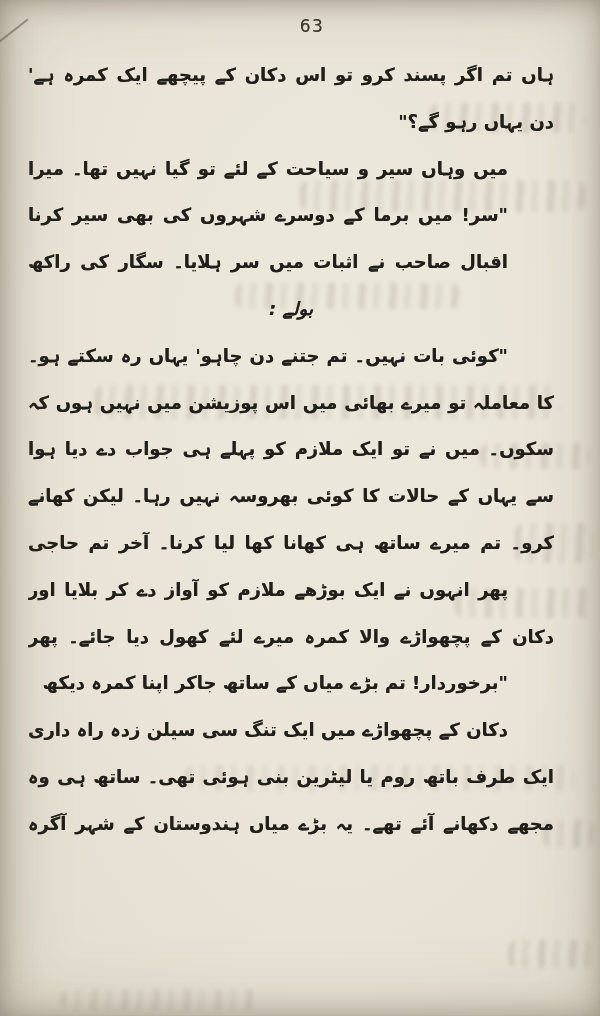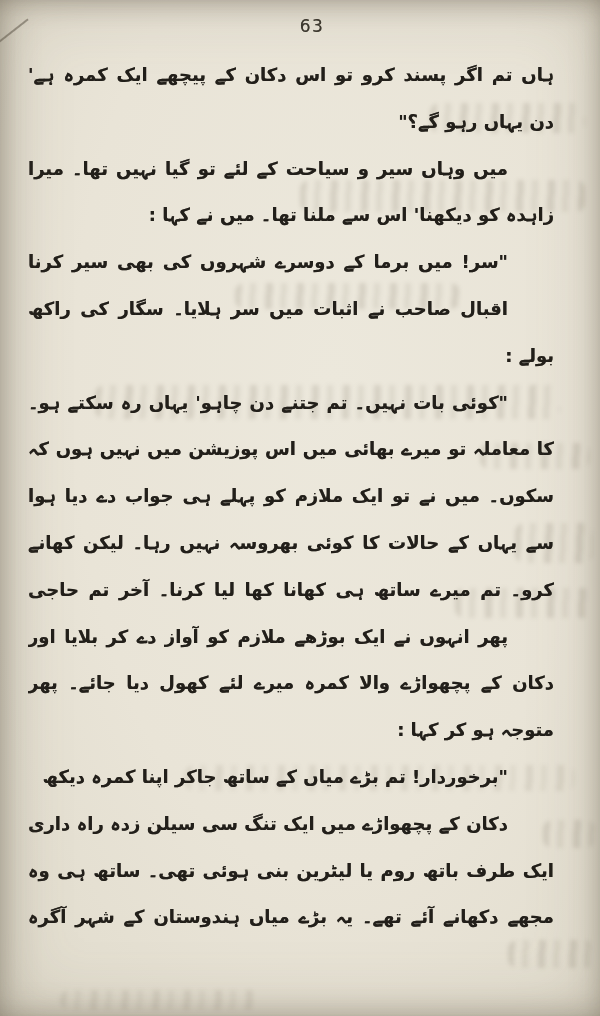--- a/index.html
+++ b/index.html
@@ -30,21 +30,21 @@
   .text-block{
     position:absolute;top:52px;left:28px;right:46px;z-index:3;
   }
   .line{
     height:46.8px;line-height:46.8px;overflow:hidden;
     direction:rtl;font-size:18px;font-weight:700;color:#221f1a;
     text-shadow:0 0 .6px rgba(30,26,20,.65);
   }
   .just{text-align:justify;text-align-last:justify;text-justify:inter-word;}
   .right{text-align:right;}
-  .left{text-align:right;}
+  .left{text-align:center;font-style:italic;}
   .ind{padding-right:46px;}
   
   .ghost{
     position:absolute;z-index:1;border-radius:9px;filter:blur(2.3px);opacity:.5;
     background:repeating-linear-gradient(93deg,
       rgba(112,102,84,.34) 0 7px, rgba(112,102,84,0) 7px 15px,
       rgba(112,102,84,.22) 15px 21px, rgba(112,102,84,0) 21px 31px);
   }
 </style>
 </head>
@@ -62,31 +62,29 @@
 <div class="ghost" style="left:543px;top:820px;width:52px;height:28px;"></div>
 <div class="ghost" style="left:508px;top:940px;width:86px;height:28px;"></div>
 <div class="ghost" style="left:60px;top:990px;width:200px;height:20px;opacity:.35;"></div>
 
 <div class="page-number">63</div>
 
 <div class="text-block">
   <div class="line just">ہاں تم اگر پسند کرو تو اس دکان کے پیچھے ایک کمرہ ہے' وہاں رہ سکتے ہو۔ کتنے</div>
   <div class="line right">دن یہاں رہو گے؟"</div>
   <div class="line just ind">میں وہاں سیر و سیاحت کے لئے تو گیا نہیں تھا۔ میرا مقصد تو اپنی محبوبہ</div>
-  <div class="line right">زاہدہ کو دیکھنا' اس سے ملنا تھا۔ میں نے کہا :</div>
   <div class="line just ind">"سر! میں برما کے دوسرے شہروں کی بھی سیر کرنا چاہتا ہوں۔ مہینہ</div>
   <div class="line just ind">اقبال صاحب نے اثبات میں سر ہلایا۔ سگار کی راکھ جھاڑی اور</div>
   <div class="line left">بولے :</div>
   <div class="line just ind">"کوئی بات نہیں۔ تم جتنے دن چاہو' یہاں رہ سکتے ہو۔ باقی رہا نوکری</div>
   <div class="line just">کا معاملہ تو میرے بھائی میں اس پوزیشن میں نہیں ہوں کہ تمہیں نوکر رکھ</div>
   <div class="line just">سکوں۔ میں نے تو ایک ملازم کو پہلے ہی جواب دے دیا ہوا ہے۔ جنگ کی وجہ</div>
   <div class="line just">سے یہاں کے حالات کا کوئی بھروسہ نہیں رہا۔ لیکن کھانے پینے کی تم بالکل فکر نہ</div>
   <div class="line just">کرو۔ تم میرے ساتھ ہی کھانا کھا لیا کرنا۔ آخر تم حاجی صاحب کے آدمی ہو۔"</div>
   <div class="line just ind">پھر انہوں نے ایک بوڑھے ملازم کو آواز دے کر بلایا اور کہا کہ</div>
   <div class="line just">دکان کے پچھواڑے والا کمرہ میرے لئے کھول دیا جائے۔ پھر میری طرف</div>
-  <div class="line left">متوجہ ہو کر کہا :</div>
   <div class="line right ind">"برخوردار! تم بڑے میاں کے ساتھ جاکر اپنا کمرہ دیکھ لو۔"</div>
   <div class="line just ind">دکان کے پچھواڑے میں ایک تنگ سی سیلن زدہ راہ داری تھی۔</div>
   <div class="line just">ایک طرف باتھ روم یا لیٹرین بنی ہوئی تھی۔ ساتھ ہی وہ کمرہ تھا جو بڑے میاں</div>
   <div class="line just">مجھے دکھانے آئے تھے۔ یہ بڑے میاں ہندوستان کے شہر آگرہ کے رہنے</div>
 </div>
 
 <div class="vignette"></div>
 
 </body></html>

